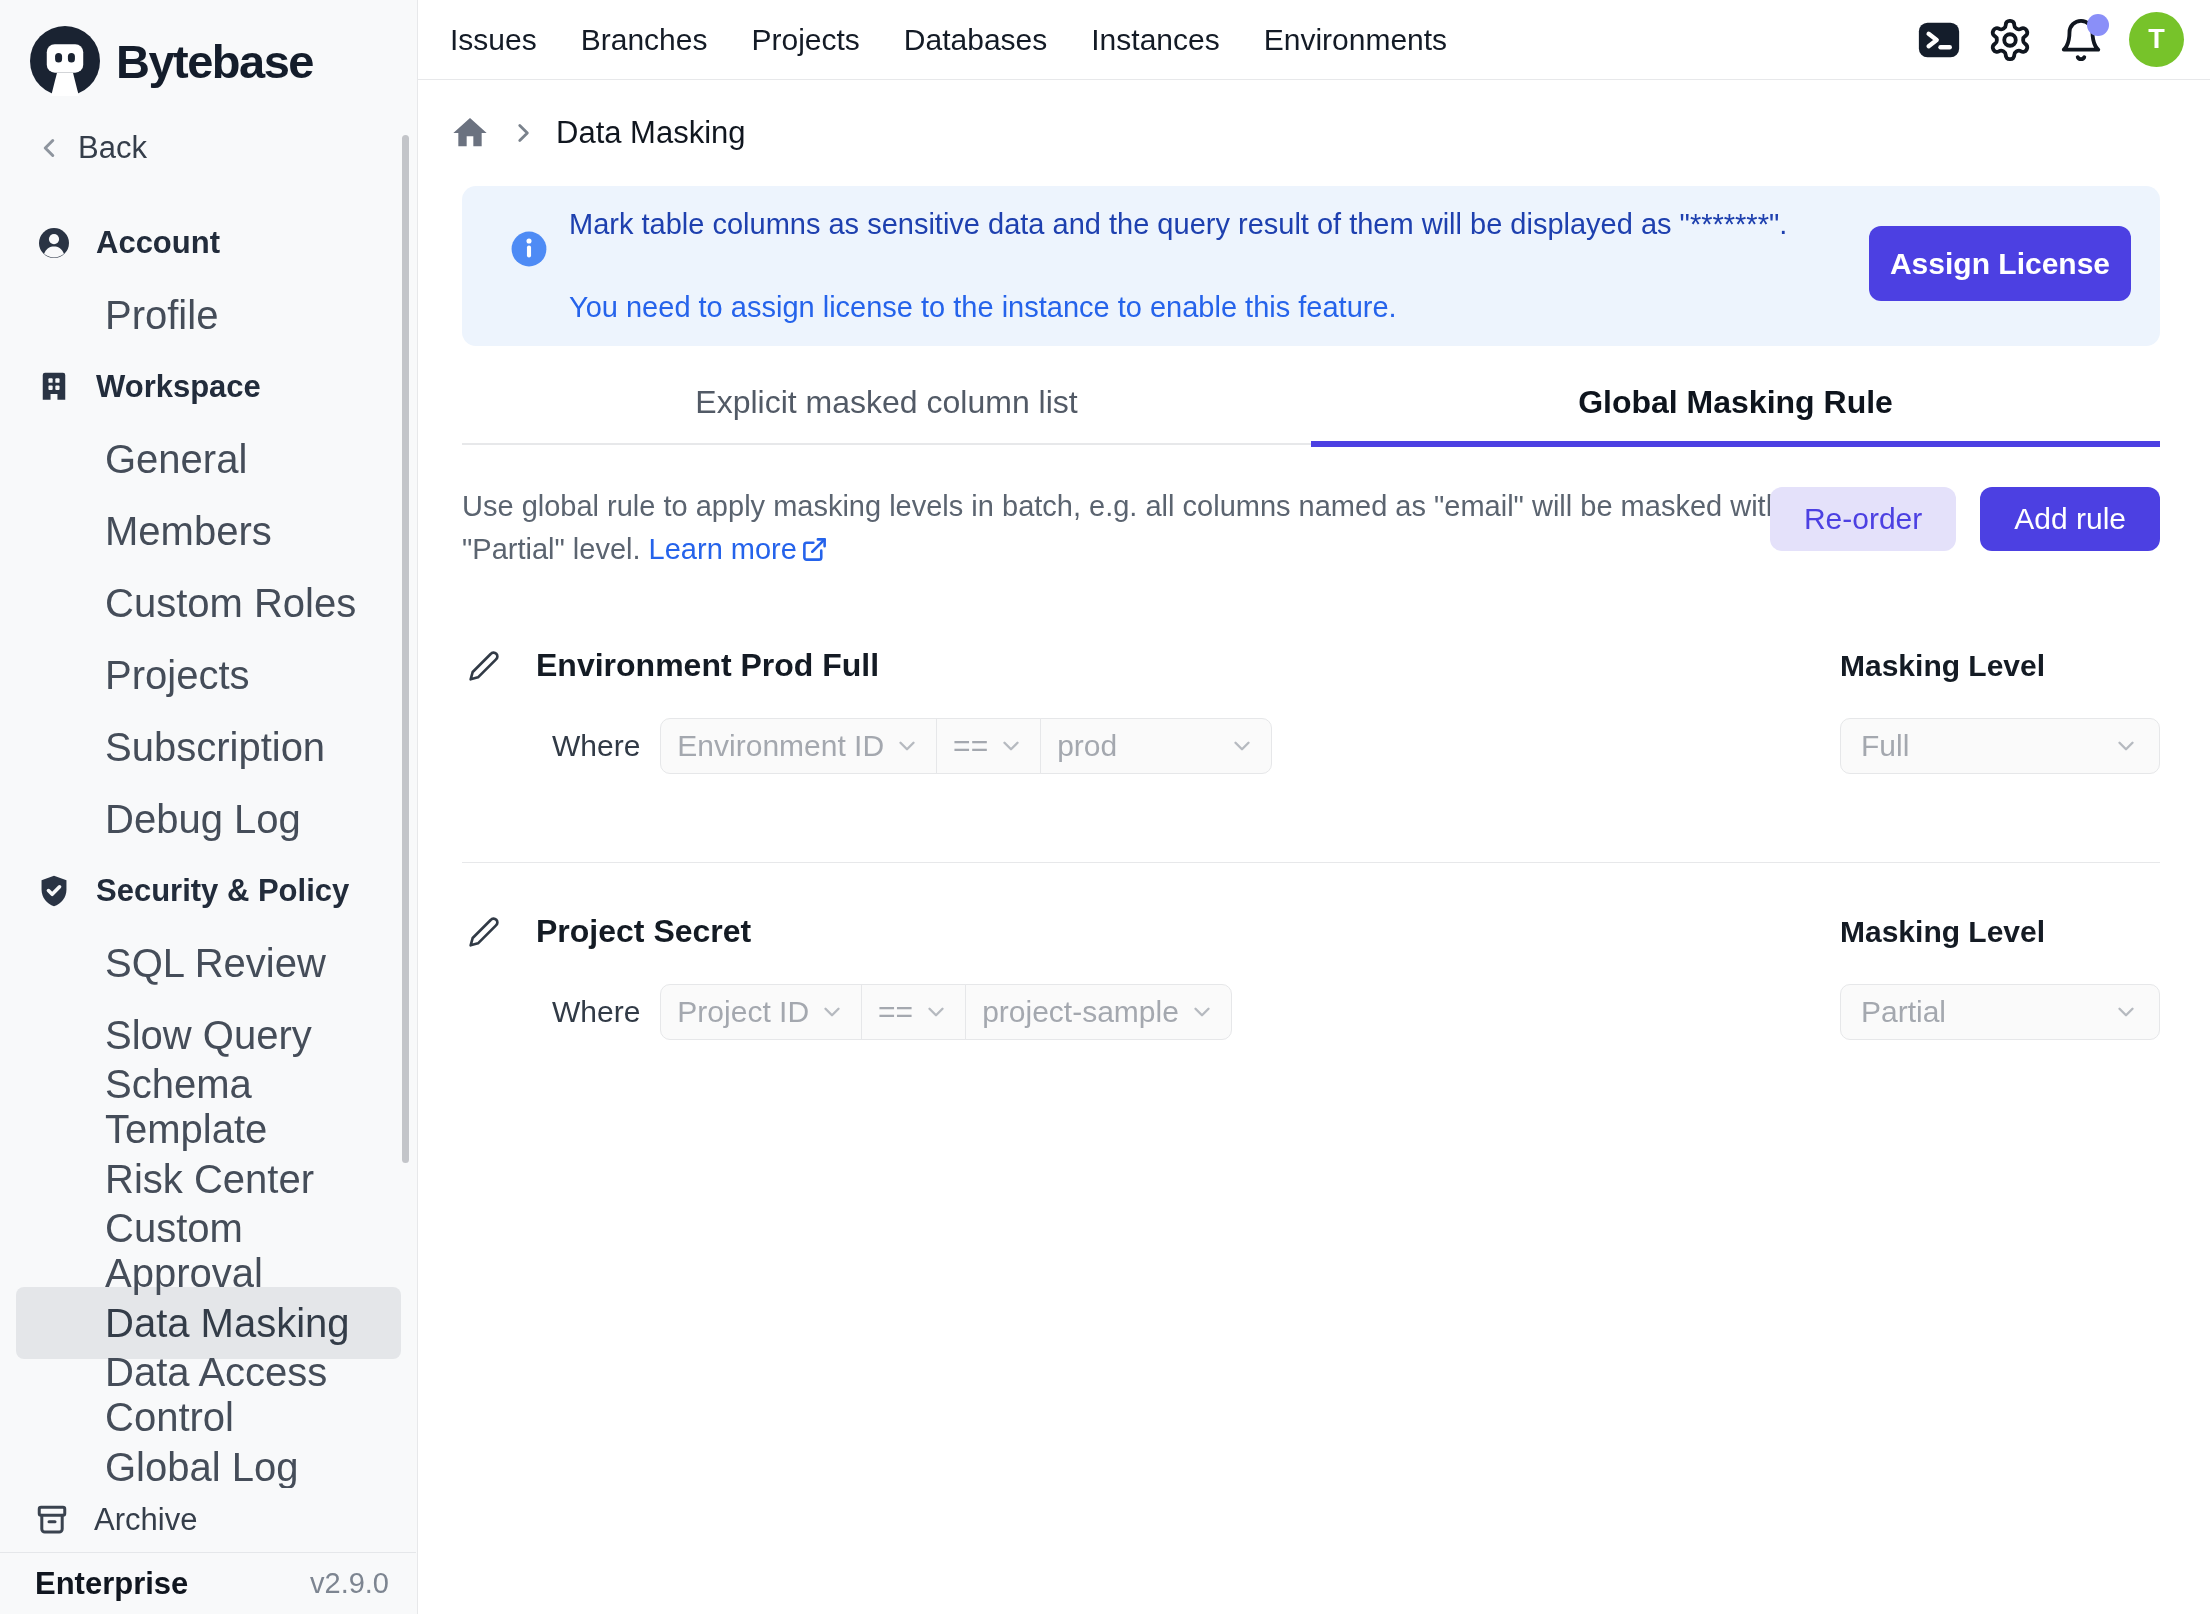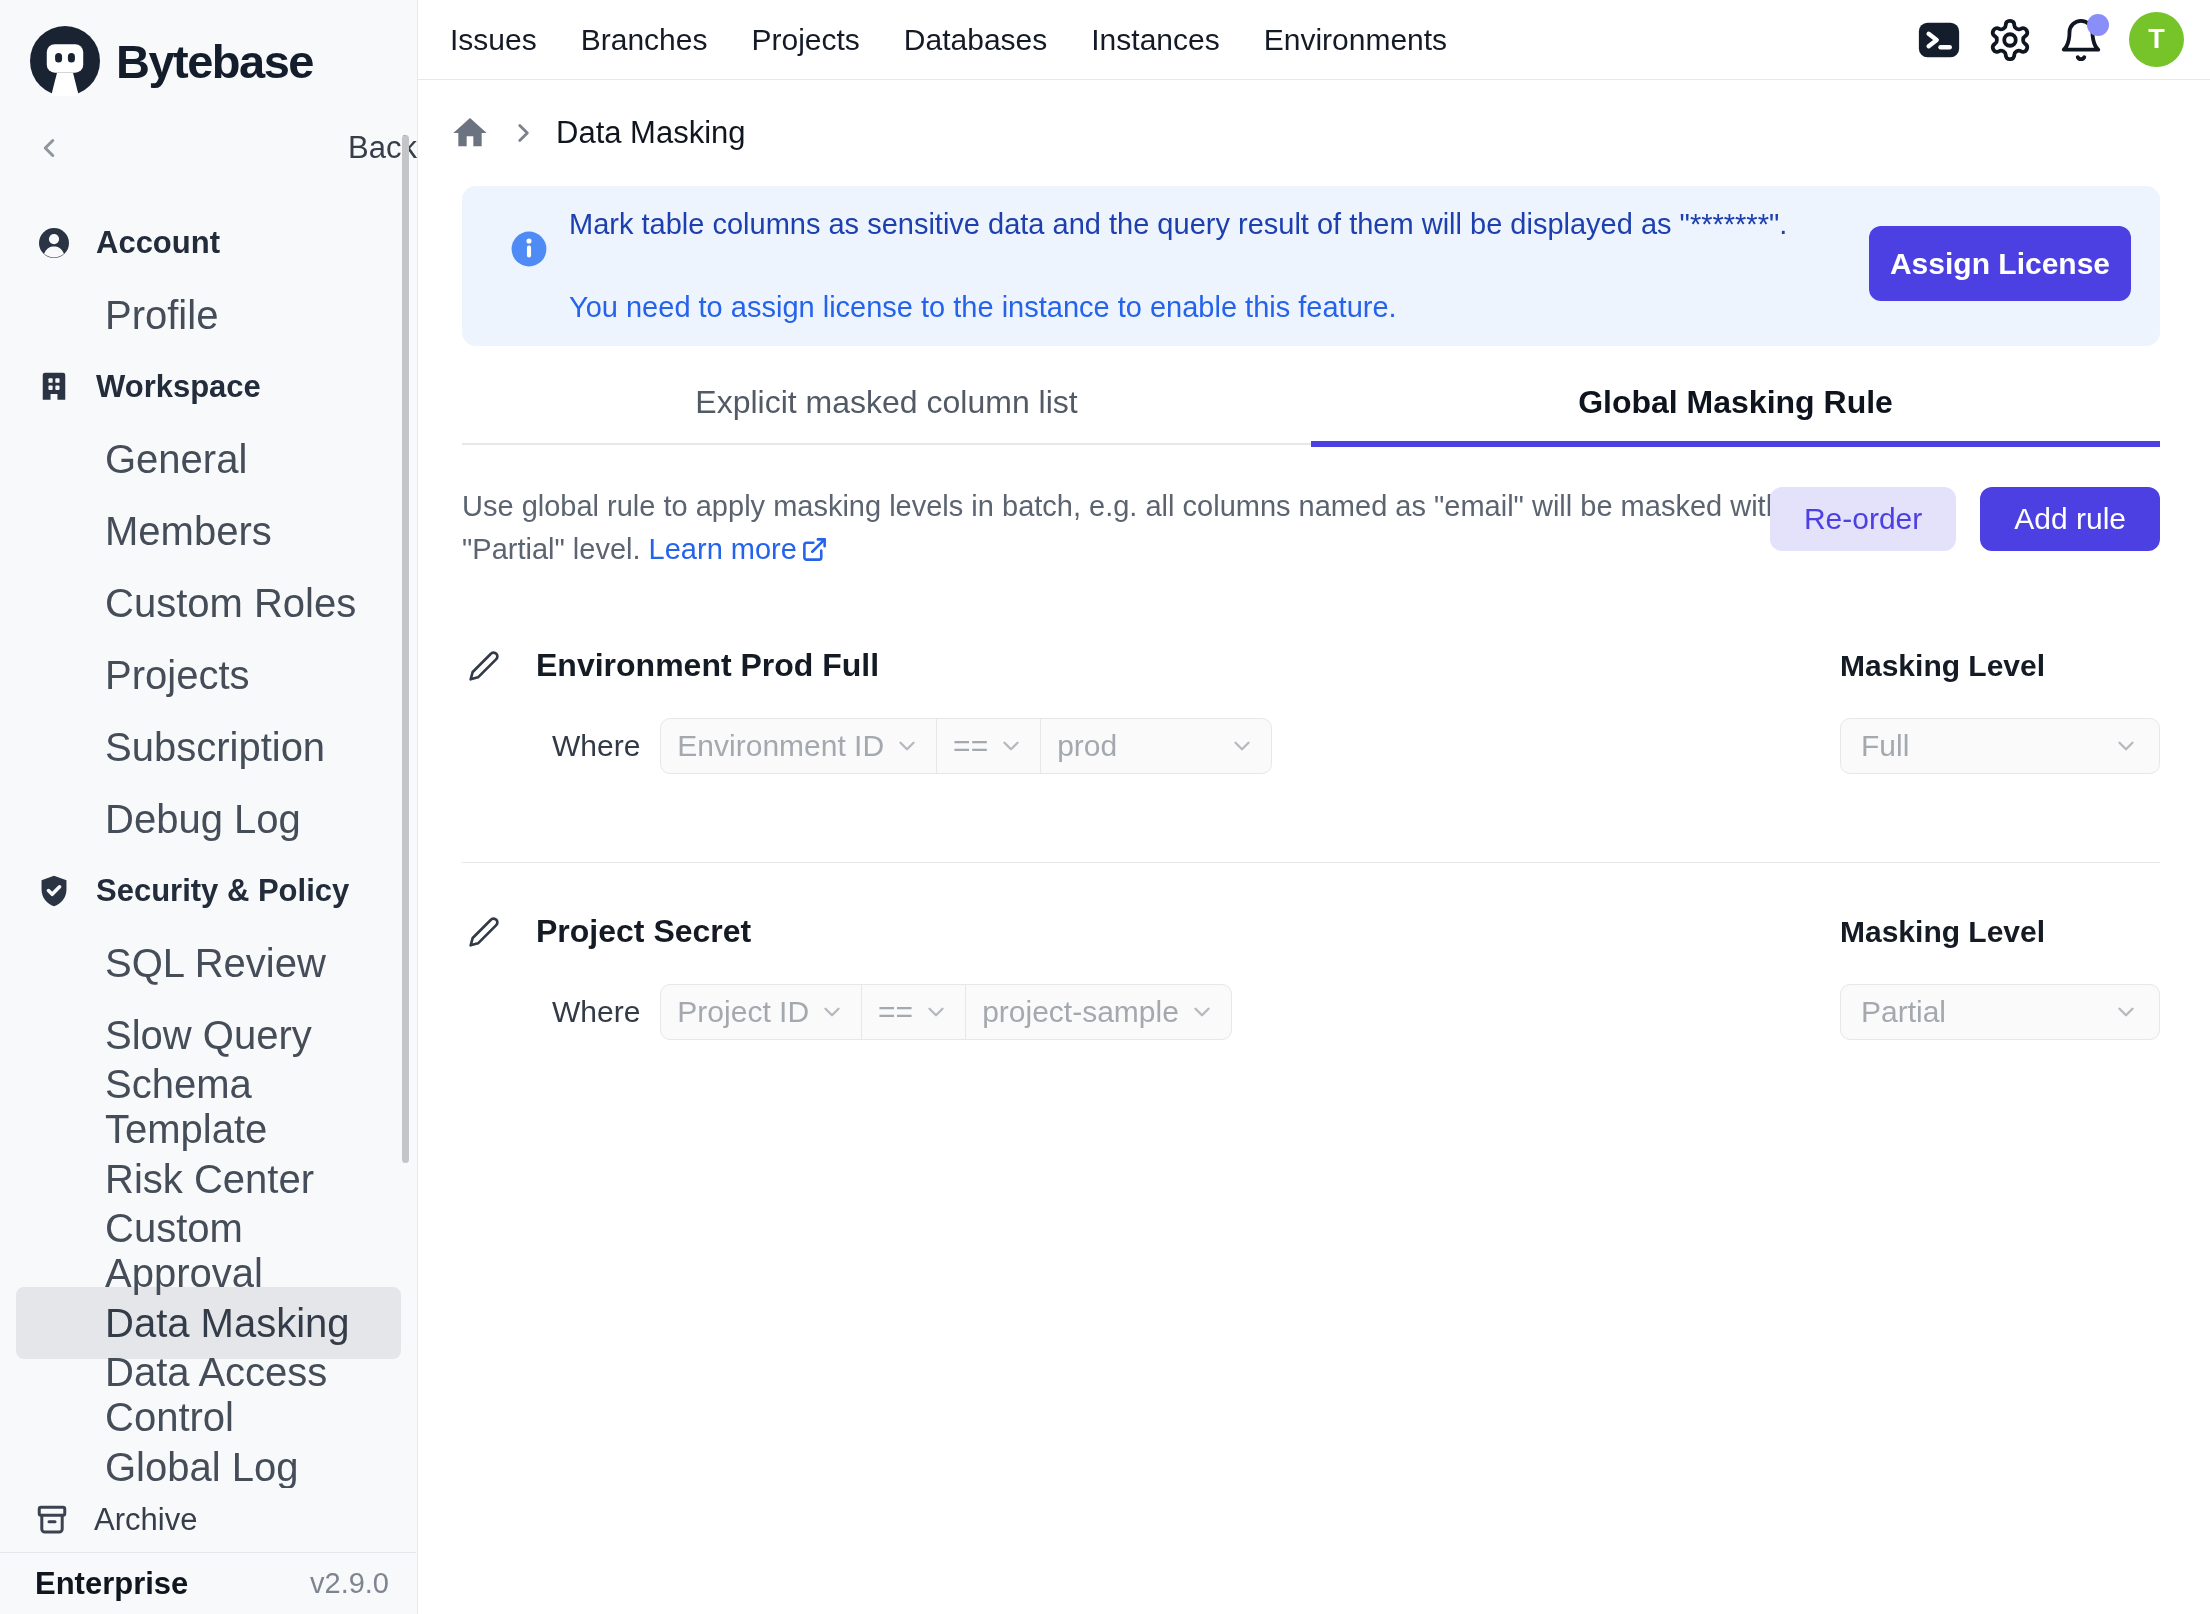--- a/index.html
+++ b/index.html
@@ -6,21 +6,21 @@
   html,body { width:2210px; height:1614px; overflow:hidden; background:#fff;
     font-family:"Liberation Sans","DejaVu Sans",sans-serif; color:#10161f; }
   .app { display:flex; width:2210px; height:1614px; }
 
   
   .sidebar { position:relative; width:418px; height:1614px; background:#f8f9fa;
     border-right:1px solid #e7e8ea; flex:0 0 418px; }
   .logo-row { display:flex; align-items:center; gap:16px; padding:26px 0 0 30px; }
   .logo-mark { width:70px; height:70px; flex:0 0 70px; }
   .logo-text { font-size:47px; font-weight:800; color:#141d2b; letter-spacing:-1.5px; }
-  .back-row { display:flex; align-items:center; gap:14px; margin:34px 0 0 34px; cursor:pointer;justify-content:space-between; }
+  .back-row { display:flex; align-items:center; gap:14px; margin:34px 0 0 34px; cursor:pointer; }
   .back-label { font-size:31px; font-weight:500; color:#353e4a; }
   .side-nav { position:absolute; top:207px; left:0; right:0; bottom:126px; overflow:hidden; padding:0 16px; }
   .nav-row { height:72px; display:flex; align-items:center; border-radius:8px; }
   .nav-header { gap:24px; padding-left:20px; }
   .nav-header .hdr-label { font-size:31px; font-weight:600; color:#222c3b; }
   .nav-header svg { width:36px; height:36px; color:#2a3444; }
   .nav-item { padding-left:89px; font-size:40px; color:#454d59; cursor:pointer; }
   .nav-item.active { background:#e4e6e9; color:#333c48; }
   .side-scrollbar { position:absolute; top:135px; right:8px; width:7px; height:1028px;
     background:#c3c5c9; border-radius:4px; z-index:6; }

